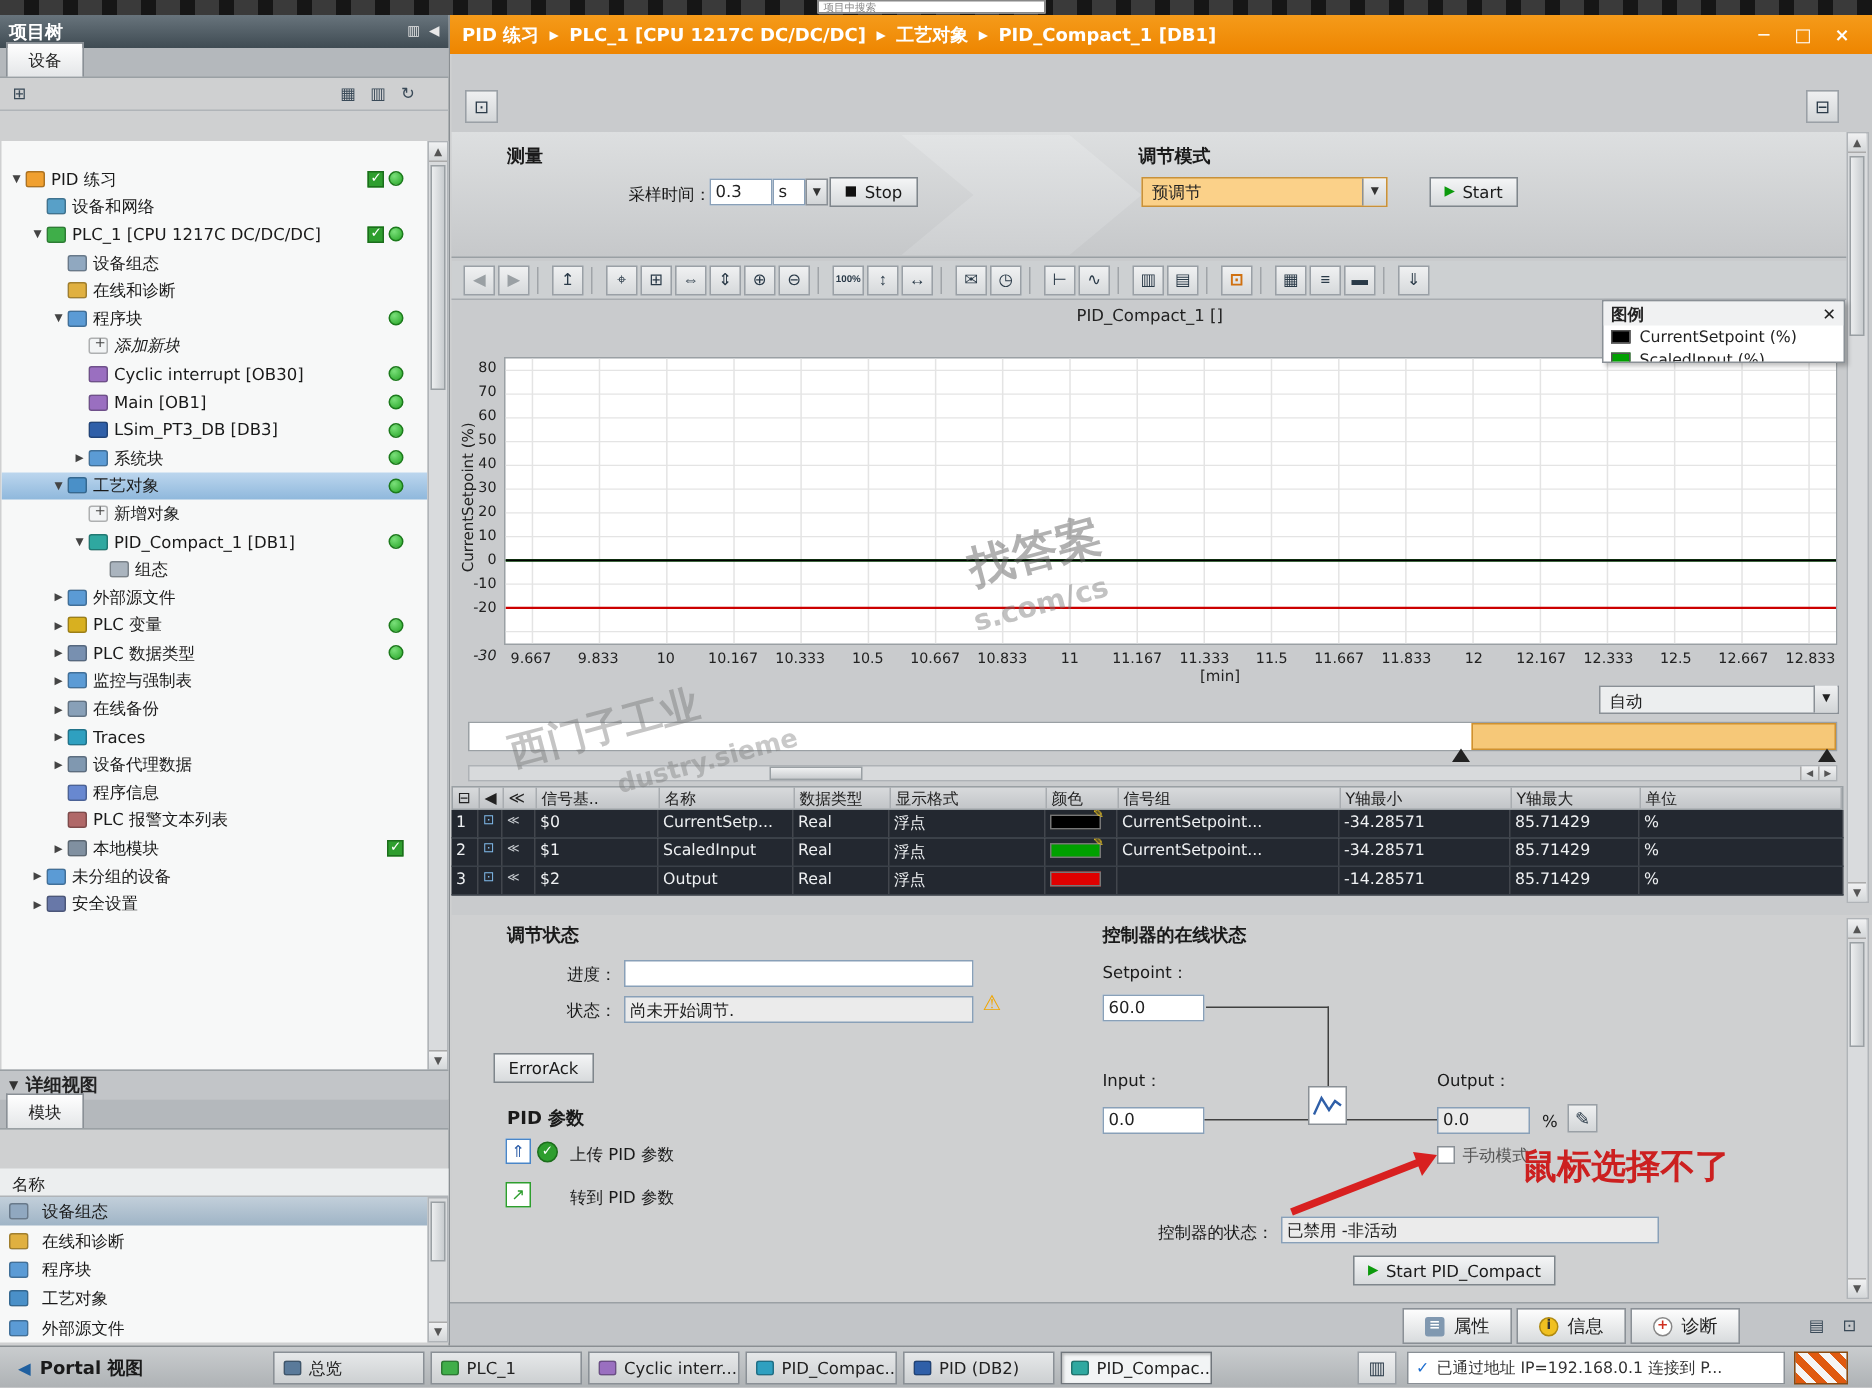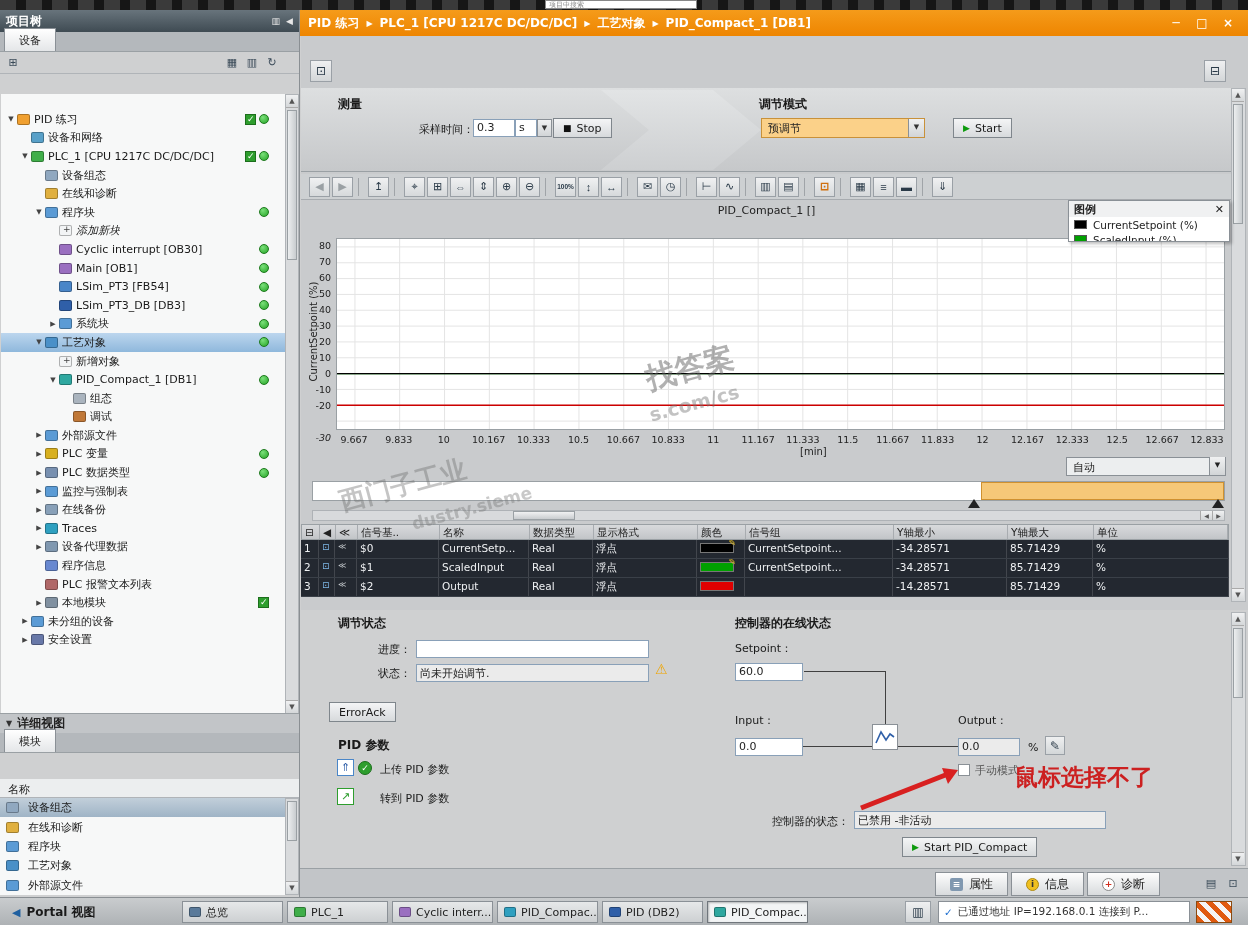--- a/index.html
+++ b/index.html
@@ -293,28 +293,20 @@
           </span>
         </div>
         <div class="trow" data-name="tree-item-9" style="padding-left: 46px;">
           <span class="arr" data-name="expander-icon"></span>
           <span class="ticon ob-block-icon" data-name="ob-block-icon"></span>
           <span class="tlab" data-name="tree-item-label">Main [OB1]</span>
           <span class="tstat" data-name="tree-item-status">
             <span class="st std" data-name="dot-status-icon"></span>
           </span>
         </div>
-        <div class="trow" data-name="tree-item-10" style="padding-left: 46px;">
-          <span class="arr" data-name="expander-icon"></span>
-          <span class="ticon fb-block-icon" data-name="fb-block-icon"></span>
-          <span class="tlab" data-name="tree-item-label">LSim_PT3 [FB54]</span>
-          <span class="tstat" data-name="tree-item-status">
-            <span class="st std" data-name="dot-status-icon"></span>
-          </span>
-        </div>
         <div class="trow" data-name="tree-item-11" style="padding-left: 46px;">
           <span class="arr" data-name="expander-icon"></span>
           <span class="ticon db-block-icon" data-name="db-block-icon"></span>
           <span class="tlab" data-name="tree-item-label">LSim_PT3_DB [DB3]</span>
           <span class="tstat" data-name="tree-item-status">
             <span class="st std" data-name="dot-status-icon"></span>
           </span>
         </div>
         <div class="trow" data-name="tree-item-13" style="padding-left: 46px;">
           <span class="arr" data-name="expander-icon">▶</span>
@@ -343,26 +335,20 @@
           <span class="ticon tech-object-icon" data-name="tech-object-icon"></span>
           <span class="tlab" data-name="tree-item-label">PID_Compact_1 [DB1]</span>
           <span class="tstat" data-name="tree-item-status">
             <span class="st std" data-name="dot-status-icon"></span>
           </span>
         </div>
         <div class="trow" data-name="tree-item-17" style="padding-left: 60px;">
           <span class="arr" data-name="expander-icon"></span>
           <span class="ticon config-icon" data-name="config-icon"></span>
           <span class="tlab" data-name="tree-item-label">组态</span>
-          <span class="tstat" data-name="tree-item-status"></span>
-        </div>
-        <div class="trow" data-name="tree-item-18" style="padding-left: 60px;">
-          <span class="arr" data-name="expander-icon"></span>
-          <span class="ticon commissioning-icon" data-name="commissioning-icon"></span>
-          <span class="tlab" data-name="tree-item-label">调试</span>
           <span class="tstat" data-name="tree-item-status"></span>
         </div>
         <div class="trow" data-name="tree-item-19" style="padding-left: 32px;">
           <span class="arr" data-name="expander-icon">▶</span>
           <span class="ticon folder-icon" data-name="folder-icon"></span>
           <span class="tlab" data-name="tree-item-label">外部源文件</span>
           <span class="tstat" data-name="tree-item-status"></span>
         </div>
         <div class="trow" data-name="tree-item-20" style="padding-left: 32px;">
           <span class="arr" data-name="expander-icon">▶</span>

